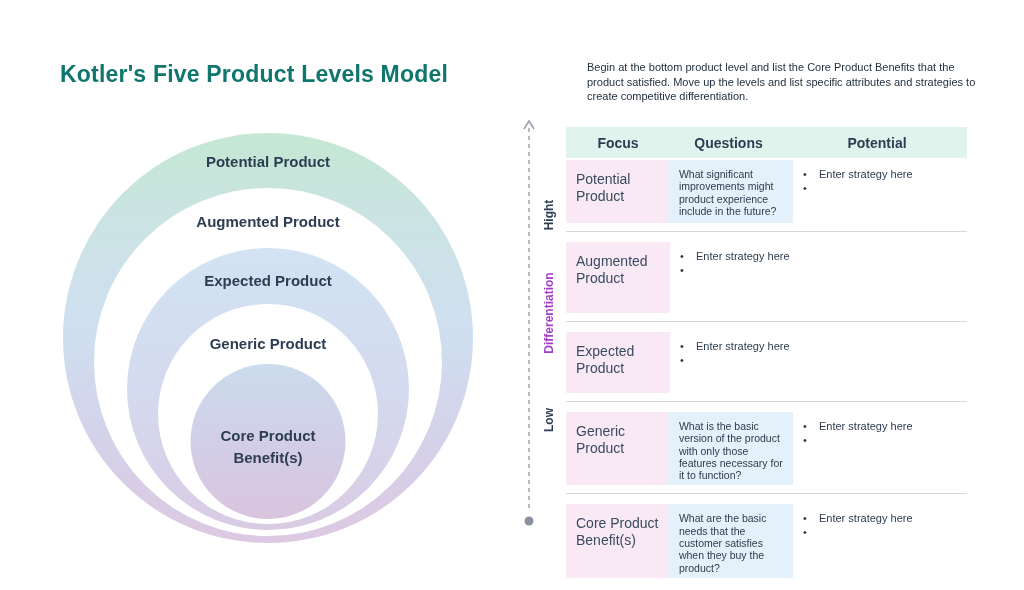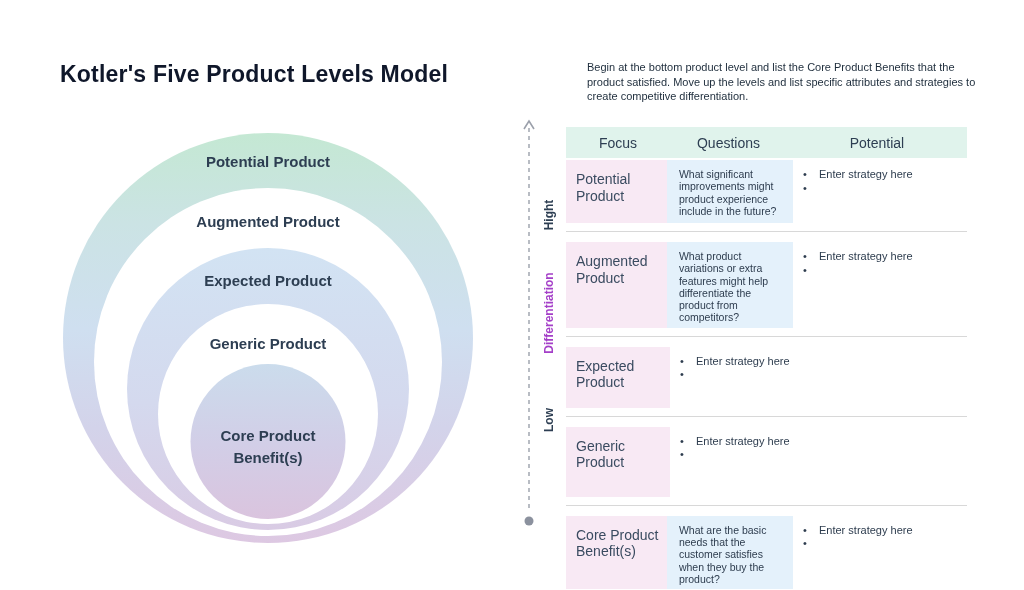--- a/index.html
+++ b/index.html
@@ -2,21 +2,21 @@
 <html><head>
 <meta charset="utf-8">
 <style>
   * { margin:0; padding:0; box-sizing:border-box; }
   html,body { width:1024px; height:590px; background:#ffffff; overflow:hidden;
               font-family:"Liberation Sans", sans-serif; }
   .page { position:relative; width:1024px; height:590px; background:#fff; }
 
   
   .title { position:absolute; left:60px; top:61px; font-size:23px; font-weight:bold;
-           color:#0f172a; letter-spacing:0.2px; }
+           color:#0f766e; letter-spacing:0.2px; }
 
   
   .diagram { position:absolute; left:58px; top:122px; width:420px; height:421px; }
   .circle { position:absolute; left:50%; transform:translateX(-50%); border-radius:50%; }
   .c1 { width:410px; height:410px; bottom:0;
         background:linear-gradient(180deg,#c4e8d3 0%,#cbe3e4 22%,#cfdff0 48%,#d3d3ea 72%,#ddc8e2 100%); }
   .c2 { width:348px; height:348px; bottom:7px;  background:#ffffff; }
   .c3 { width:282px; height:282px; bottom:13px;
         background:linear-gradient(180deg,#d2e3f3 0%,#d4d9ee 55%,#d9cbe4 100%); }
   .c4 { width:220px; height:220px; bottom:19px; background:#ffffff; }
@@ -37,21 +37,21 @@
   .axis-label { position:absolute; left:33px; transform:translate(-50%,-50%) rotate(-90deg);
                 white-space:nowrap; font-size:12px; font-weight:bold; color:#2d3e52; }
   .axis-label.high { top:99px; }
   .axis-label.diff { top:197px; color:#a43fc8; }
   .axis-label.low  { top:304px; }
 
   
   .stable { position:absolute; left:566px; top:127px; width:401px; }
   .thead  { display:flex; background:#e0f3ec; height:31px; margin-bottom:2px; }
   .th     { display:flex; align-items:center; justify-content:center;
-            font-size:14px; font-weight:normal; color:#2d3e52; }
+            font-size:14px; font-weight:bold; color:#2d3e52; }
   .th-focus { width:104px; } .th-questions { width:117px;text-align:right; } .th-strategies { width:180px; }
   .trow  { display:flex; align-items:stretch; }
   .cell  { }
   .focus { width:104px; background:#f8e9f4; padding:11px 8px 8px 10px;
            font-size:14px; line-height:1.18; color:#3a4b60; }
   .questions { width:130px; background:#e4f1fb; padding:8px 10px 4px 12px;
                font-size:10.5px; line-height:1.17; color:#2d3c4e; }
   .strategies { width:180px; background:#ffffff; padding:8px 4px 6px 10px;
                 font-size:11px; color:#2d3c4e; }
   .bullet-line { display:flex; line-height:1.25; }
@@ -111,21 +111,20 @@
         <div class="bullet-line">
             <span class="bullet">•</span>
             <span></span>
           </div>
       </div>
     </div>
     <div class="sep"></div>
 
     <div class="trow r2">
       <div class="cell focus">Augmented Product</div>
-      <div class="cell questions">What product variations or extra features might help differentiate the product from competitors?</div>
       <div class="cell strategies">
         <div class="bullet-line">
             <span class="bullet">•</span>
             <span>Enter strategy here</span>
           </div>
         <div class="bullet-line">
             <span class="bullet">•</span>
             <span></span>
           </div>
       </div>
@@ -142,20 +141,21 @@
         <div class="bullet-line">
             <span class="bullet">•</span>
             <span></span>
           </div>
       </div>
     </div>
     <div class="sep"></div>
 
     <div class="trow r4">
       <div class="cell focus">Generic Product</div>
+      <div class="cell questions">What is the basic version of the product with only those features necessary for it to function?</div>
       <div class="cell strategies">
         <div class="bullet-line">
             <span class="bullet">•</span>
             <span>Enter strategy here</span>
           </div>
         <div class="bullet-line">
             <span class="bullet">•</span>
             <span></span>
           </div>
       </div>

